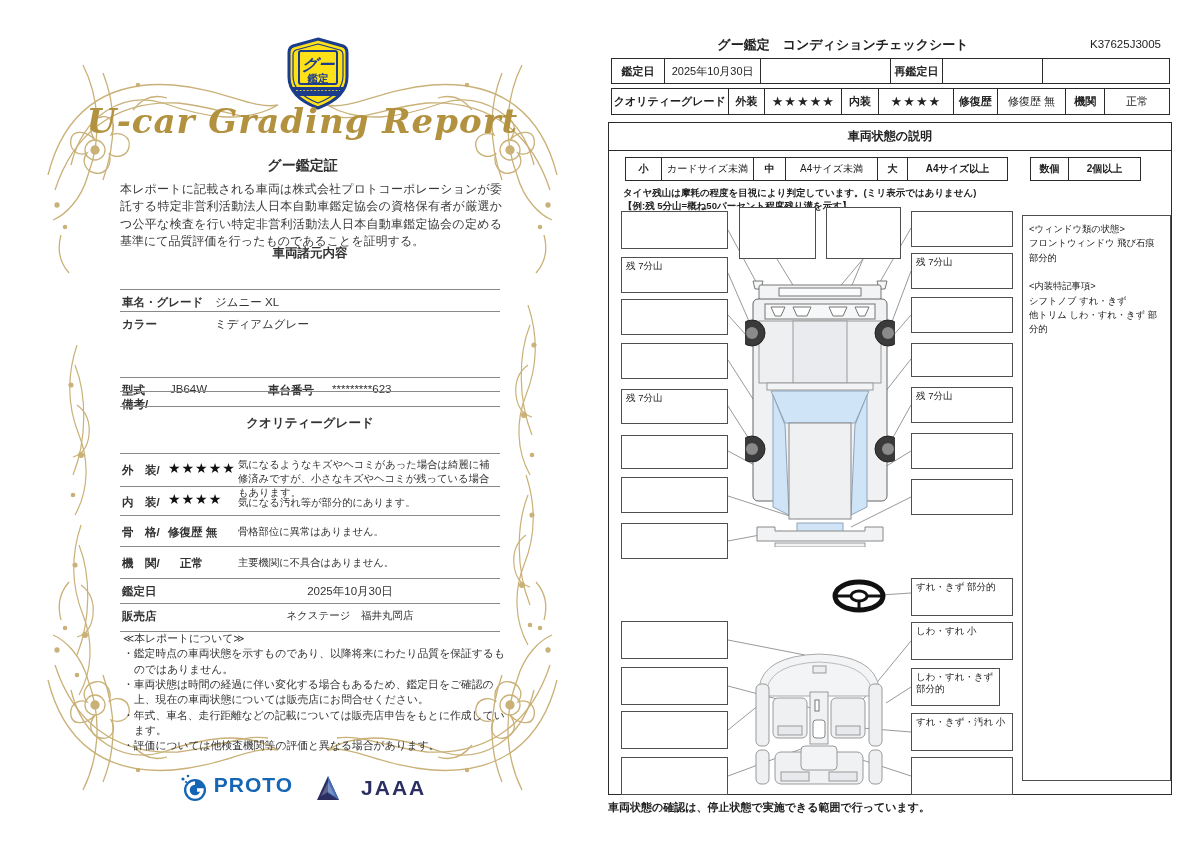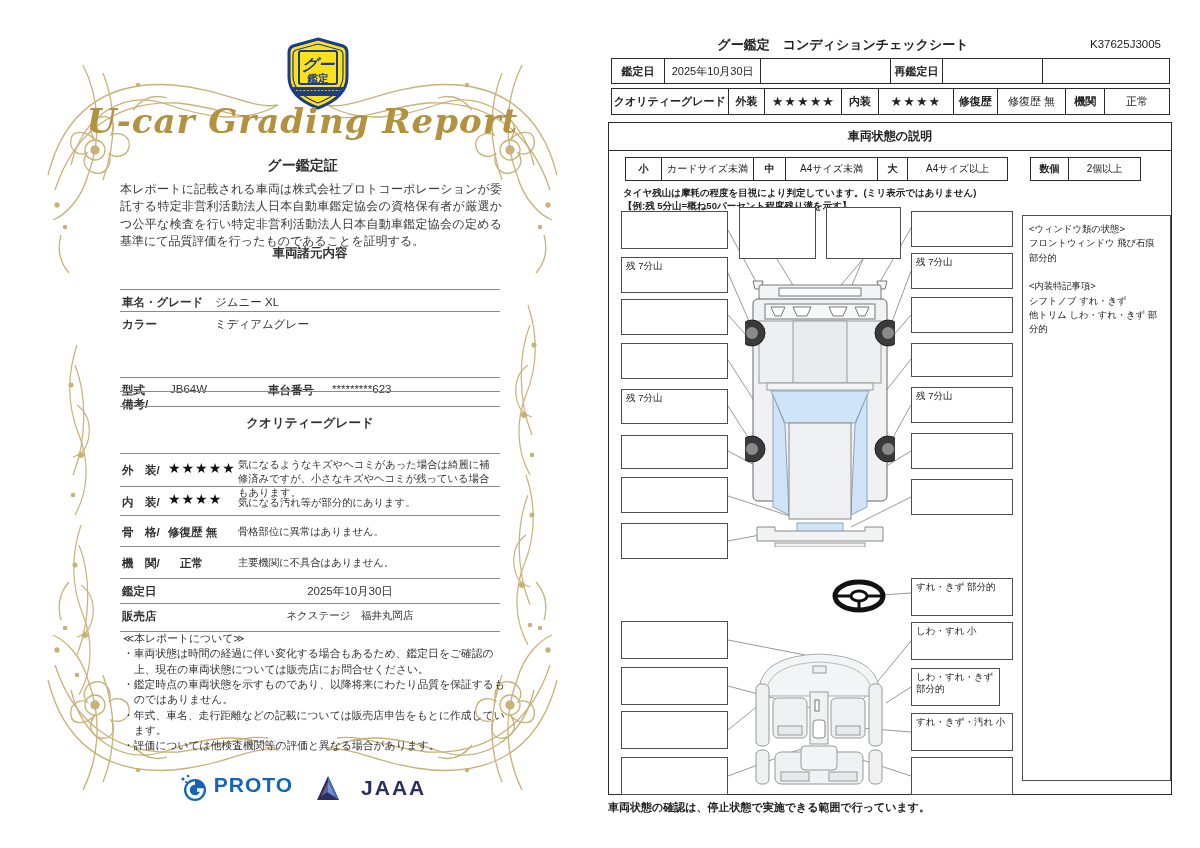--- a/index.html
+++ b/index.html
@@ -35,21 +35,21 @@
   .tbl>div:last-child{border-right:none;}
   .tbl .bold{font-weight:bold;}
   .tbl .st{font-size:13px;letter-spacing:1px;}
   #mainBox{position:absolute;left:608px;top:122px;width:564px;height:673px;border:1.5px solid #2b2b2b;
     background:#fff;box-sizing:border-box;}
   #mainHdr{position:absolute;left:0;top:0;width:100%;height:28px;border-bottom:1.5px solid #2b2b2b;
     display:flex;align-items:center;justify-content:center;font-size:12px;font-weight:bold;box-sizing:border-box;}
   .minitbl{position:absolute;display:flex;border:1px solid #2b2b2b;background:#fff;box-sizing:border-box;height:24px;}
   .minitbl>div{border-right:1px solid #2b2b2b;display:flex;align-items:center;justify-content:center;
     font-size:10px;box-sizing:border-box;height:100%;white-space:nowrap;}
-  .minitbl>div:last-child{border-right:none;}
+  .minitbl>div:last-child{border-right:none;font-weight:bold;}
   .tirenote{position:absolute;left:14px;font-size:9.5px;font-weight:bold;color:#222;white-space:nowrap;}
   .b{position:absolute;border:1px solid #4f4f4f;background:#fff;font-size:9.5px;padding:2px 4px;
     box-sizing:border-box;color:#222;line-height:1.3;overflow:hidden;}
   #remarkBox{position:absolute;left:413px;top:92px;width:149px;height:566px;border:1px solid #4f4f4f;
     box-sizing:border-box;padding:6px 6px;font-size:9.3px;line-height:1.55;color:#222;}
   #leaderSvg{position:absolute;left:0;top:0;width:564px;height:673px;pointer-events:none;}
   #leaderSvg line{stroke:#999;stroke-width:1;}
   #rpFooter{position:absolute;left:608px;top:800px;width:564px;font-size:11px;font-weight:bold;color:#222;}
   .svgabs{position:absolute;}
 </style>
@@ -159,22 +159,22 @@
       <span class="cval" style="font-size:11.5px">2025年10月30日</span>
     </div>
     <div class="srow" style="top:562px;height:22px">
       <span class="lab">販売店</span>
       <span class="cval" style="font-size:10.5px">ネクステージ　福井丸岡店</span>
     </div>
     <div class="rule-b" style="top:606px"></div>
 
     <div id="lpNotes">
       <div>≪本レポートについて≫</div>
+      <div class="note-item">・鑑定時点の車両状態を示すものであり、以降将来にわたり品質を保証するものではありません。</div>
       <div class="note-item">・車両状態は時間の経過に伴い変化する場合もあるため、鑑定日をご確認の上、現在の車両状態については販売店にお問合せください。</div>
-      <div class="note-item">・鑑定時点の車両状態を示すものであり、以降将来にわたり品質を保証するものではありません。</div>
       <div class="note-item">・年式、車名、走行距離などの記載については販売店申告をもとに作成しています。</div>
       <div class="note-item">・評価については他検査機関等の評価と異なる場合があります。</div>
     </div>
 
     <div id="lpLogos">
       <div style="display:flex;align-items:flex-start;gap:5px">
         <svg width="30" height="30" viewBox="0 0 30 30">
           <circle cx="16" cy="17" r="11" fill="#1565b5"></circle>
           <path d="M16,10 A7,7 0 1 0 23,17 L18,17" fill="none" stroke="#fff" stroke-width="3.4"></path>
           <circle cx="4" cy="6" r="1.6" fill="#1565b5"></circle>

